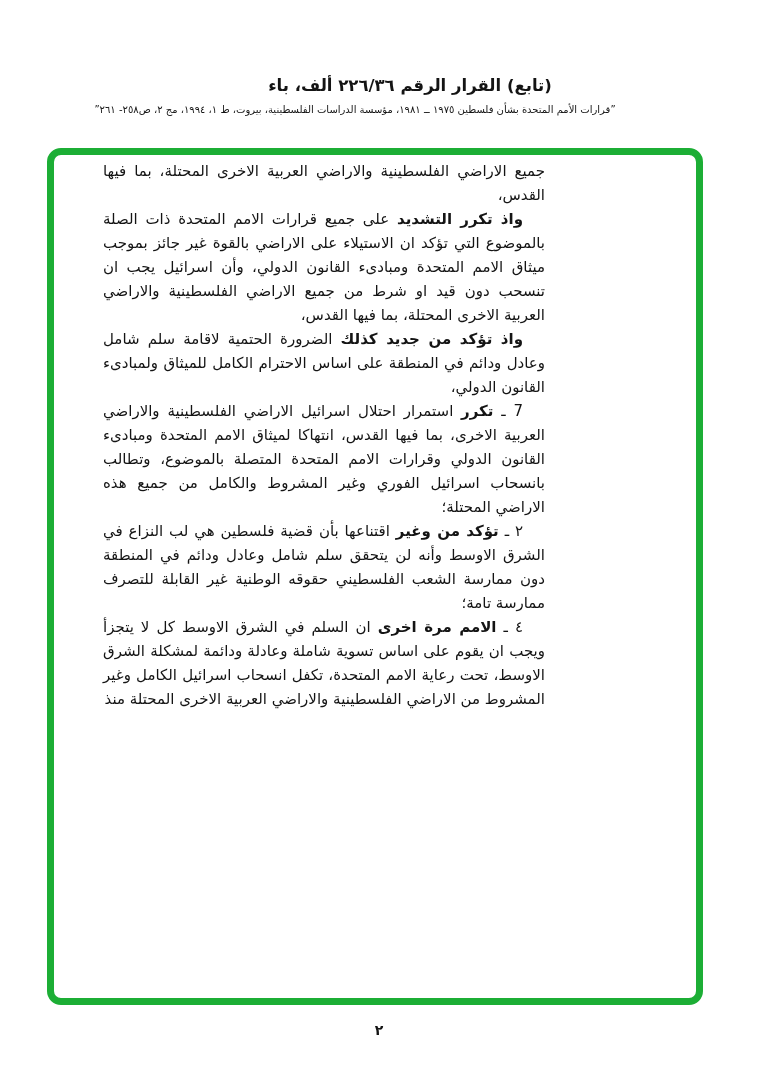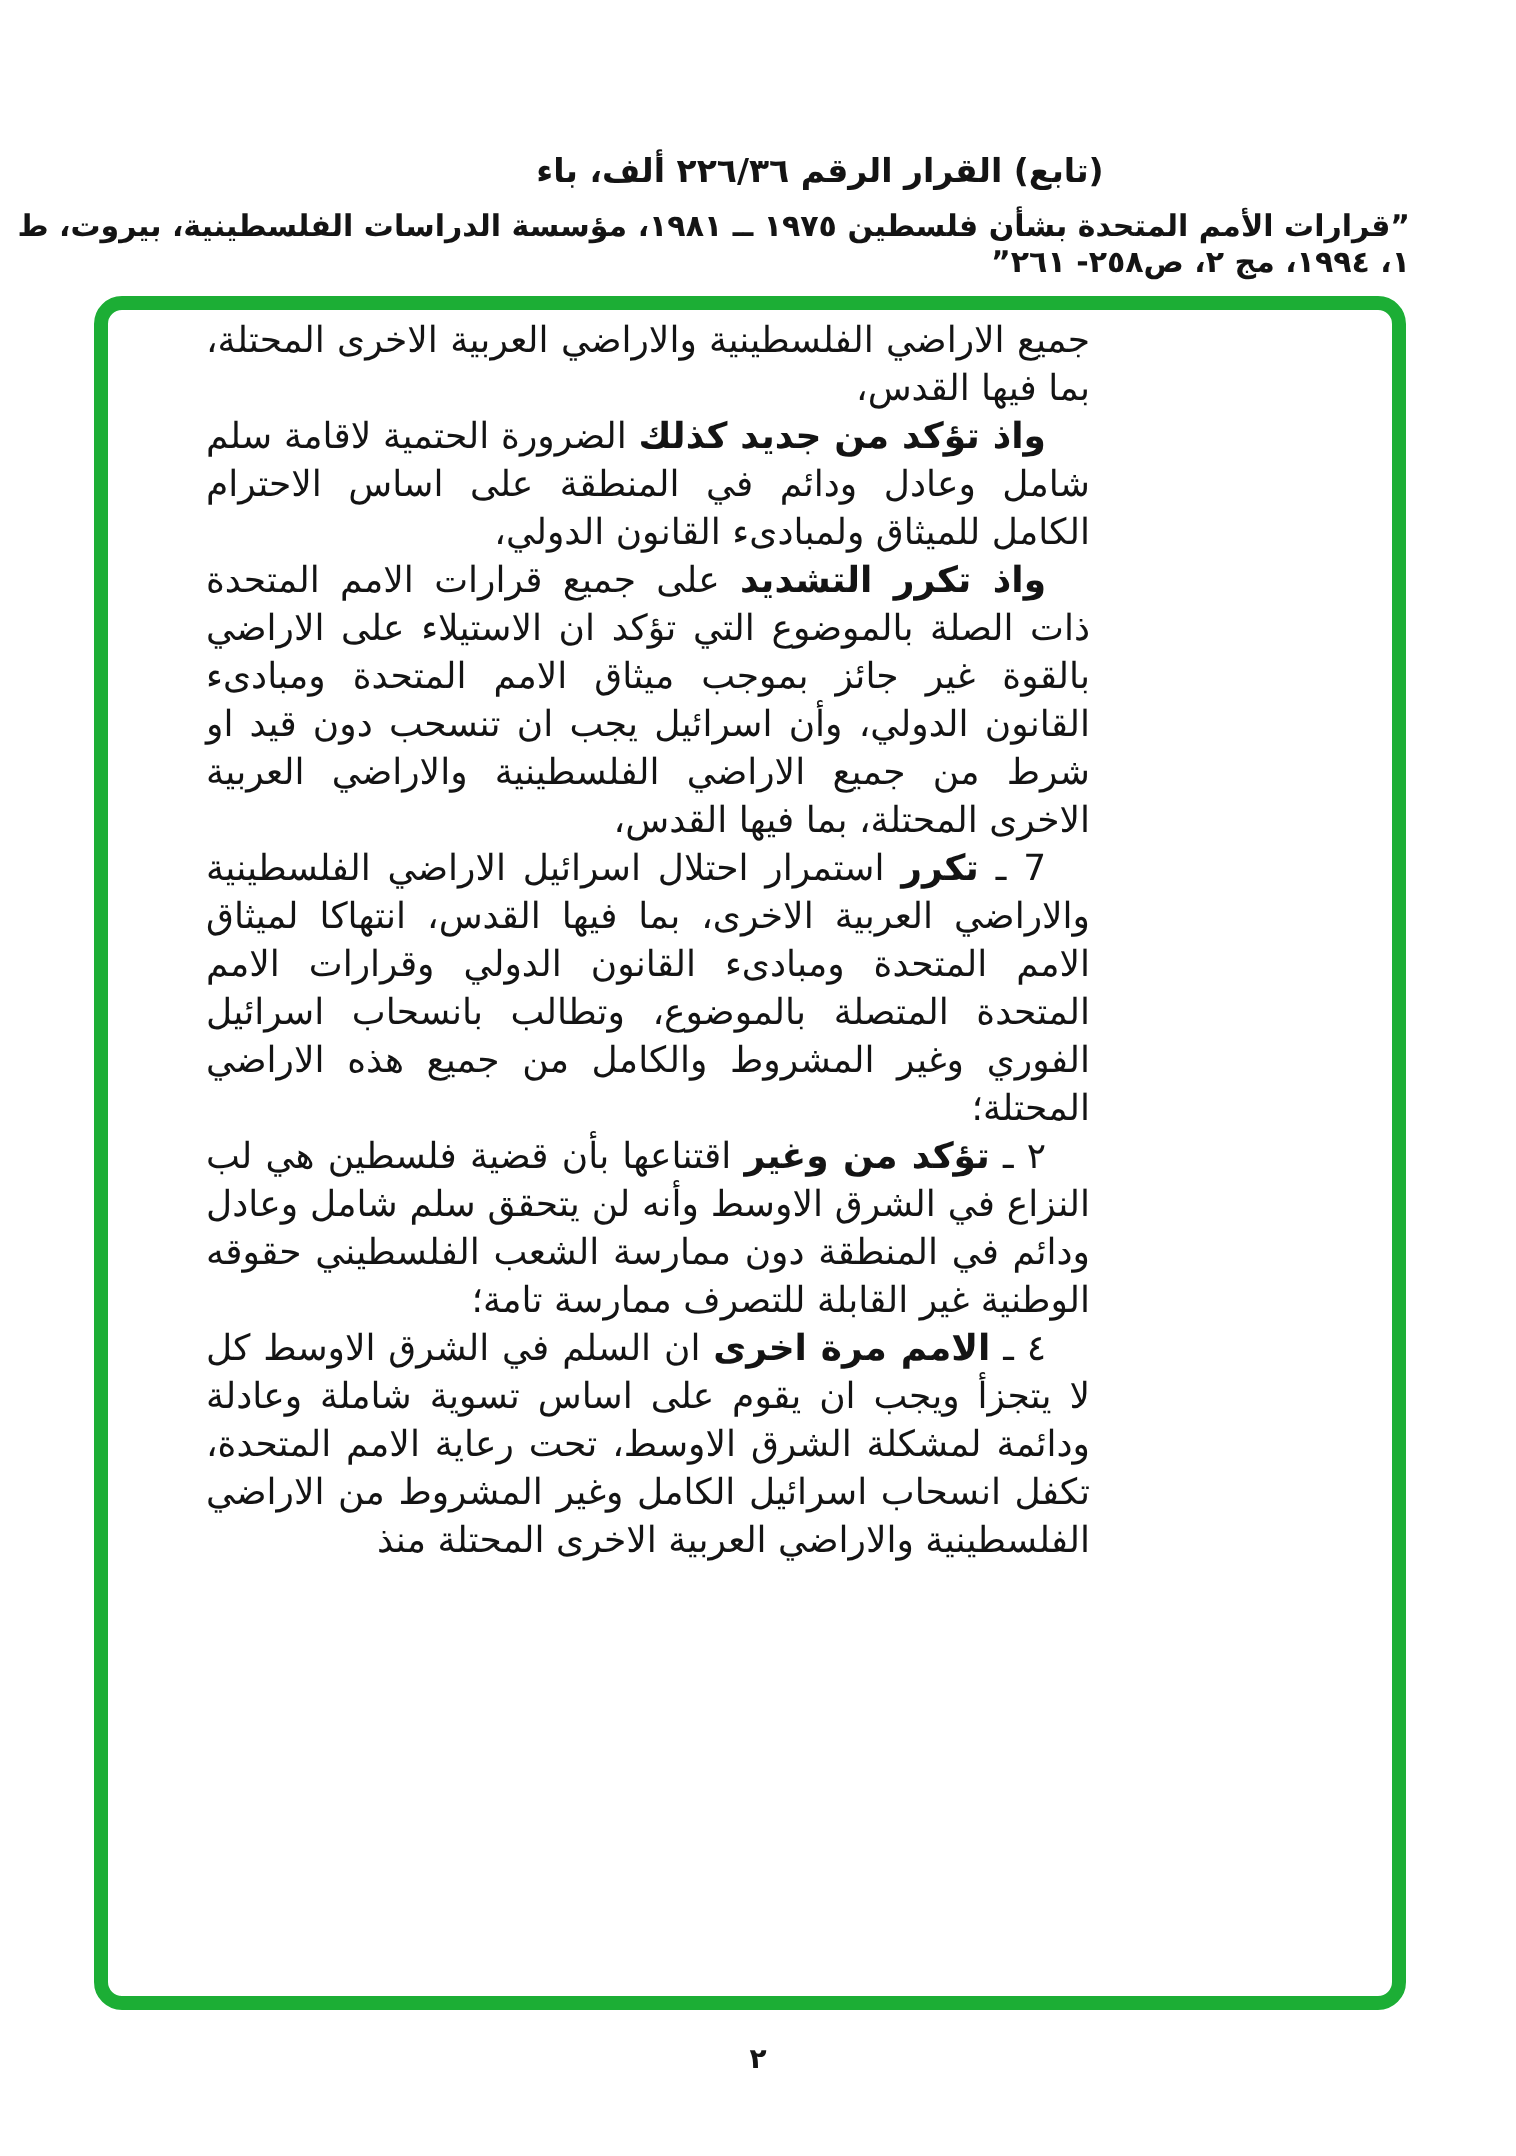--- a/index.html
+++ b/index.html
@@ -24,44 +24,44 @@
     direction: rtl;
     font-weight: bold;
     font-size: 16.5px;
     letter-spacing: 0.2px;
   }
   .doc-source {
     position: absolute;
     top: 104px;
     left: 5px;
     width: 700px;
-    text-align: right;
+    text-align: center;
     direction: rtl;
-    font-weight: bold;
-    font-size: 15px;
+    font-weight: normal;
+    font-size: 10px;
   }
   .highlight-box {
     position: absolute;
     left: 47px;
     top: 148px;
     width: 656px;
     height: 857px;
     box-sizing: border-box;
     border: 7px solid #1cae35;
     border-radius: 14px;
     background: transparent;
   }
   .doc-text {
     position: absolute;
     left: 103px;
     top: 159px;
     width: 442px;
     direction: rtl;
     text-align: justify;
-    font-size: 18px;
+    font-size: 15px;
     line-height: 24px;
   }
   .doc-text p {
     margin: 0;
     padding: 0;
   }
   .doc-text p.indented {
     text-indent: 22px;
   }
   .doc-text .lead {
@@ -81,20 +81,20 @@
 <body>
 
 <div class="doc-title">(تابع) القرار الرقم ٢٢٦/٣٦ ألف، باء</div>
 
 <div class="doc-source">”قرارات الأمم المتحدة بشأن فلسطين ١٩٧٥ ــ ١٩٨١، مؤسسة الدراسات الفلسطينية، بيروت، ط ١، ١٩٩٤، مج ٢، ص٢٥٨- ٢٦١”</div>
 
 <div class="highlight-box" style="border-color: rgb(28, 174, 53);"></div>
 
 <div class="doc-text" id="doc-text">
     <p><span>جميع الاراضي الفلسطينية والاراضي العربية الاخرى المحتلة، بما فيها القدس،</span></p>
+    <p class="indented"><span class="lead">واذ تكرر التشديد</span><span> على جميع قرارات الامم المتحدة ذات الصلة بالموضوع التي تؤكد ان الاستيلاء على الاراضي بالقوة غير جائز بموجب ميثاق الامم المتحدة ومبادىء القانون الدولي، وأن اسرائيل يجب ان تنسحب دون قيد او شرط من جميع الاراضي الفلسطينية والاراضي العربية الاخرى المحتلة، بما فيها القدس،</span></p>
     <p class="indented"><span class="lead">واذ تؤكد من جديد كذلك</span><span> الضرورة الحتمية لاقامة سلم شامل وعادل ودائم في المنطقة على اساس الاحترام الكامل للميثاق ولمبادىء القانون الدولي،</span></p>
-    <p class="indented"><span class="lead">واذ تكرر التشديد</span><span> على جميع قرارات الامم المتحدة ذات الصلة بالموضوع التي تؤكد ان الاستيلاء على الاراضي بالقوة غير جائز بموجب ميثاق الامم المتحدة ومبادىء القانون الدولي، وأن اسرائيل يجب ان تنسحب دون قيد او شرط من جميع الاراضي الفلسطينية والاراضي العربية الاخرى المحتلة، بما فيها القدس،</span></p>
     <p class="indented"><span>7 ـ </span><span class="lead">تكرر</span><span> استمرار احتلال اسرائيل الاراضي الفلسطينية والاراضي العربية الاخرى، بما فيها القدس، انتهاكا لميثاق الامم المتحدة ومبادىء القانون الدولي وقرارات الامم المتحدة المتصلة بالموضوع، وتطالب بانسحاب اسرائيل الفوري وغير المشروط والكامل من جميع هذه الاراضي المحتلة؛</span></p>
     <p class="indented"><span>٢ ـ </span><span class="lead">تؤكد من وغير</span><span> اقتناعها بأن قضية فلسطين هي لب النزاع في الشرق الاوسط وأنه لن يتحقق سلم شامل وعادل ودائم في المنطقة دون ممارسة الشعب الفلسطيني حقوقه الوطنية غير القابلة للتصرف ممارسة تامة؛</span></p>
     <p class="indented"><span>٤ ـ </span><span class="lead">الامم مرة اخرى</span><span> ان السلم في الشرق الاوسط كل لا يتجزأ ويجب ان يقوم على اساس تسوية شاملة وعادلة ودائمة لمشكلة الشرق الاوسط، تحت رعاية الامم المتحدة، تكفل انسحاب اسرائيل الكامل وغير المشروط من الاراضي الفلسطينية والاراضي العربية الاخرى المحتلة منذ</span></p>
   </div>
 
 <div class="page-number">٢</div>
 
 </body></html>

